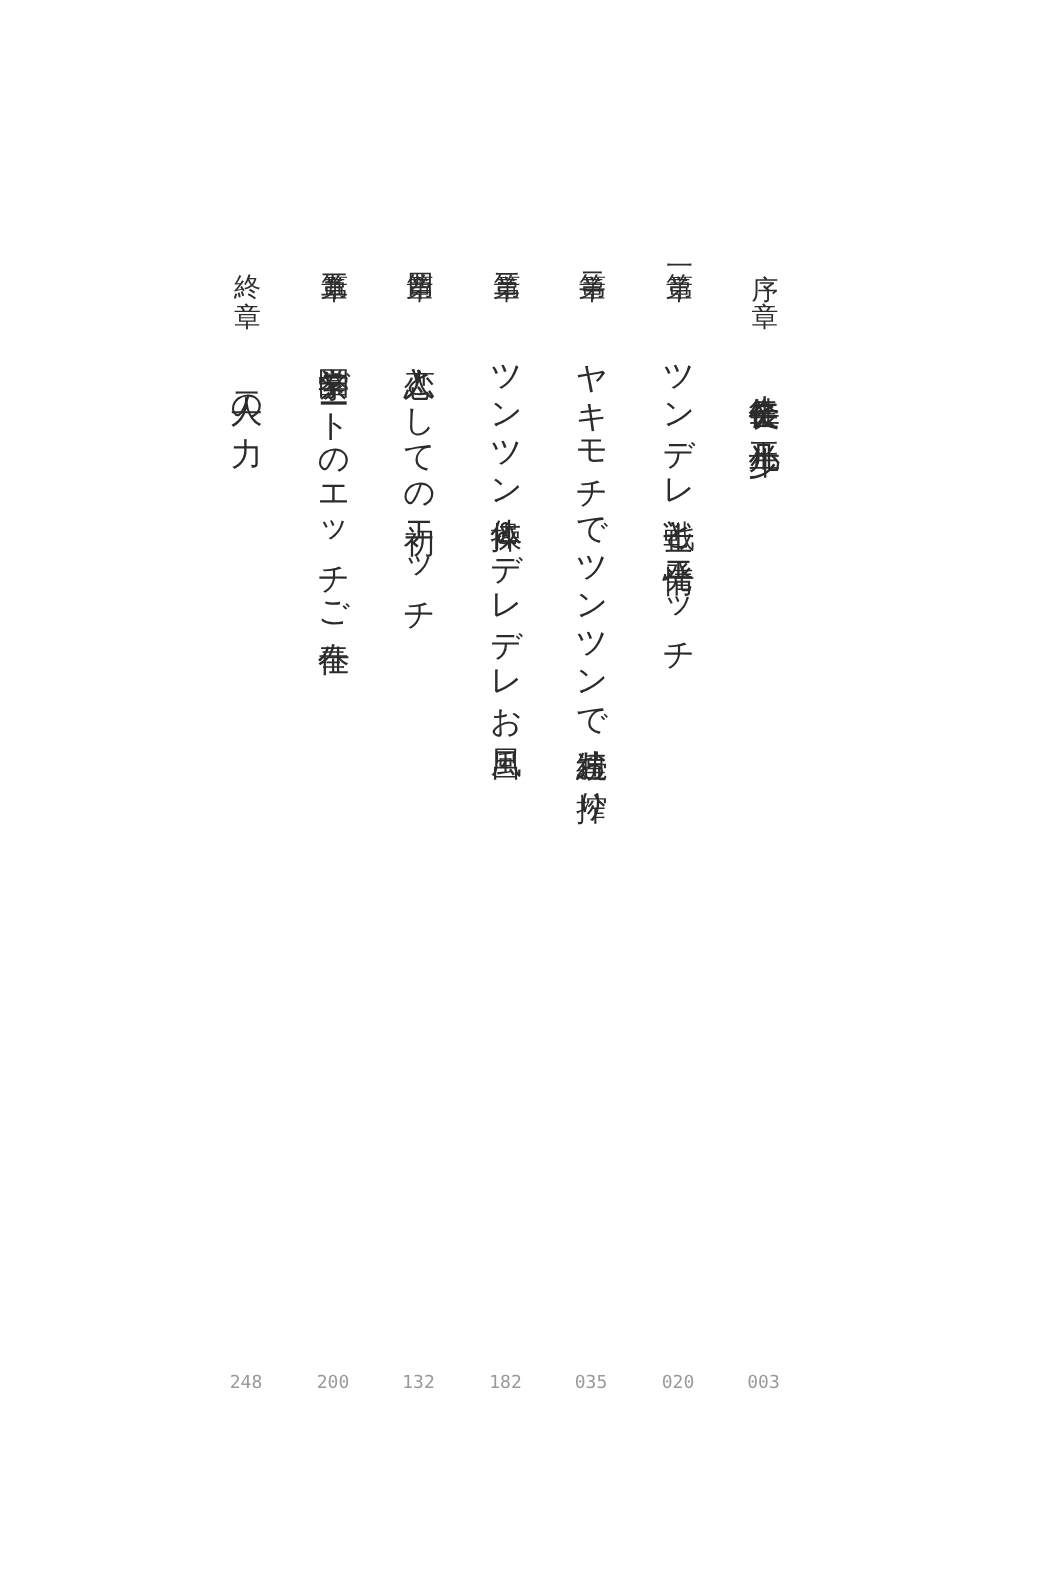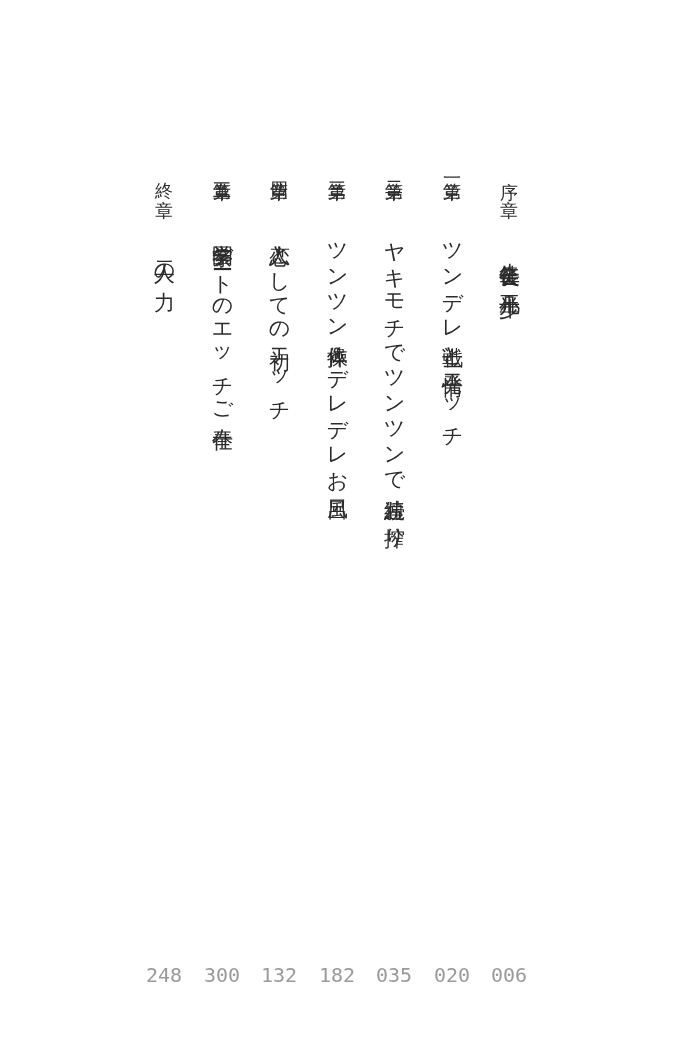--- a/index.html
+++ b/index.html
@@ -39,25 +39,25 @@
     writing-mode: vertical-rl;
     font-size: 21px;
     line-height: 1;
     letter-spacing: 1.5px;
     margin-top: 60px;
     color: #2b2b2b;
     white-space: nowrap;
   }
   .page-number {
     position: absolute;
-    top: 965px;
+    top: 915px;
     width: 58px;
     text-align: center;
     font-family: "DejaVu Sans Mono", "Liberation Mono", monospace;
-    font-size: 20px;
+    font-size: 12px;
     line-height: 1;
     color: #9a9a9a;
   }
   
   .col-0 { left: 480px; }
   .col-1 { left: 423px; }
   .col-2 { left: 365px; }
   .col-3 { left: 308px; }
   .col-4 { left: 250px; }
   .col-5 { left: 193px; }
@@ -97,20 +97,20 @@
     <div class="chapter-label">第五章</div>
     <div class="chapter-title">学園祭デートのエッチご奉仕</div>
   </div>
 
   <div class="toc-column col-6">
     <div class="chapter-label">終　章</div>
     <div class="chapter-title">二人の力</div>
   </div>
 
   <span class="page-number col-6">248</span>
-  <span class="page-number col-5">300</span>
+  <span class="page-number col-5">200</span>
   <span class="page-number col-4">132</span>
   <span class="page-number col-3">182</span>
   <span class="page-number col-2">035</span>
   <span class="page-number col-1">020</span>
-  <span class="page-number col-0">006</span>
+  <span class="page-number col-0">003</span>
 
 </div>
 
 </body></html>

